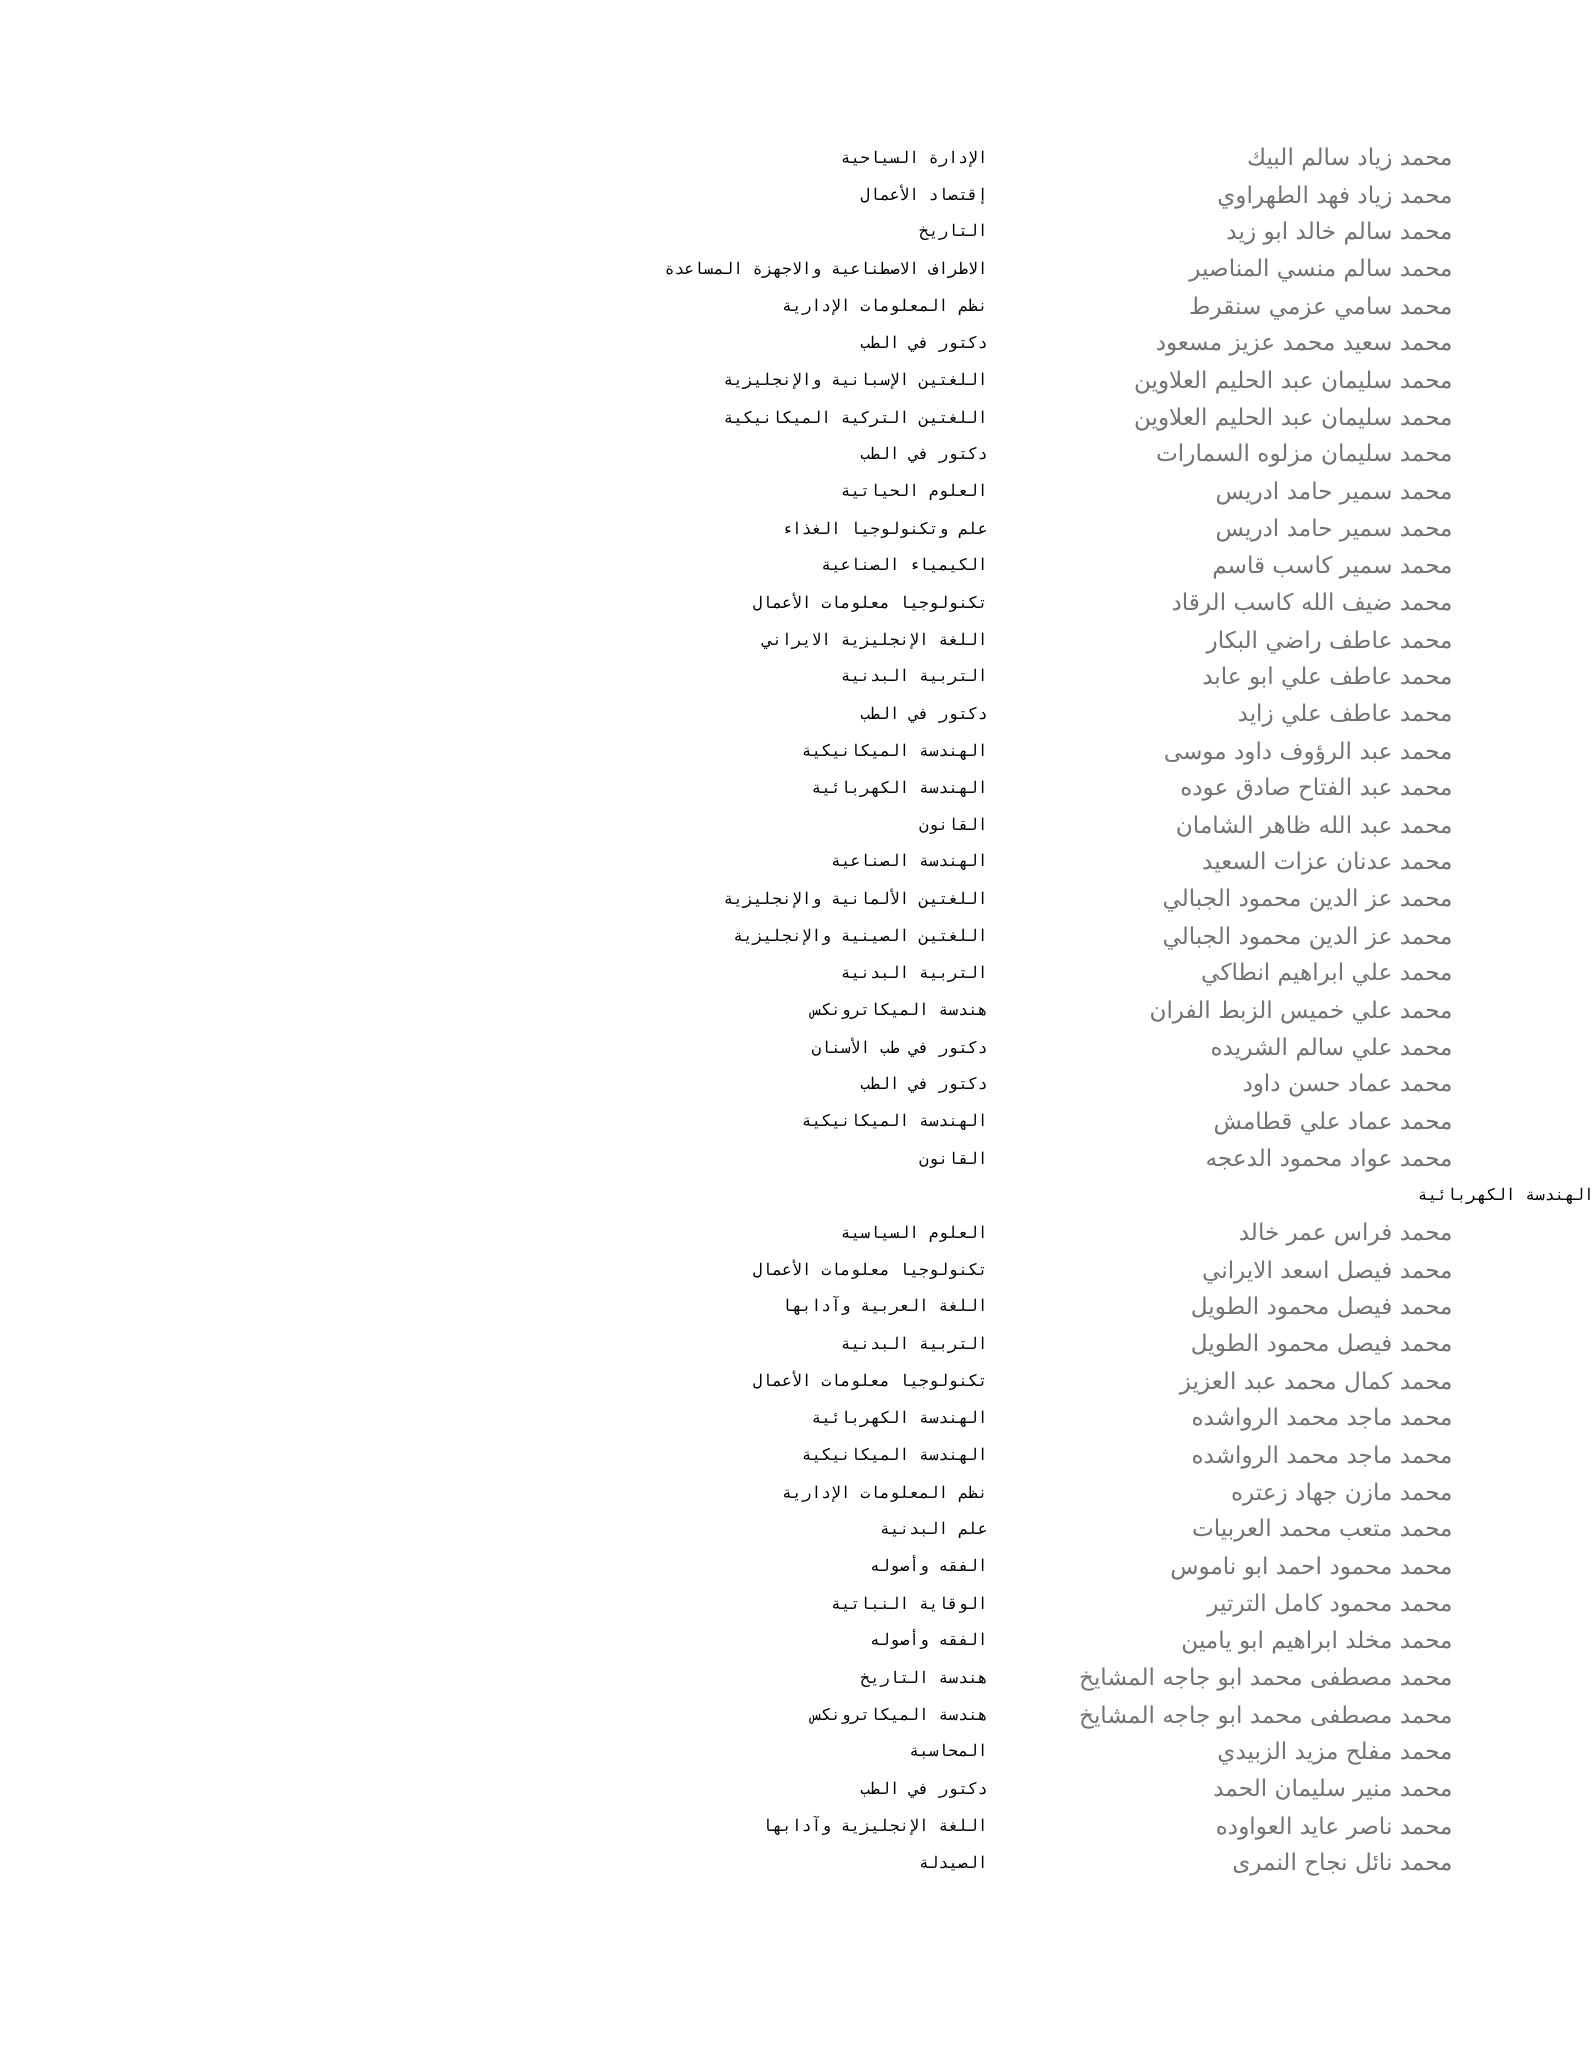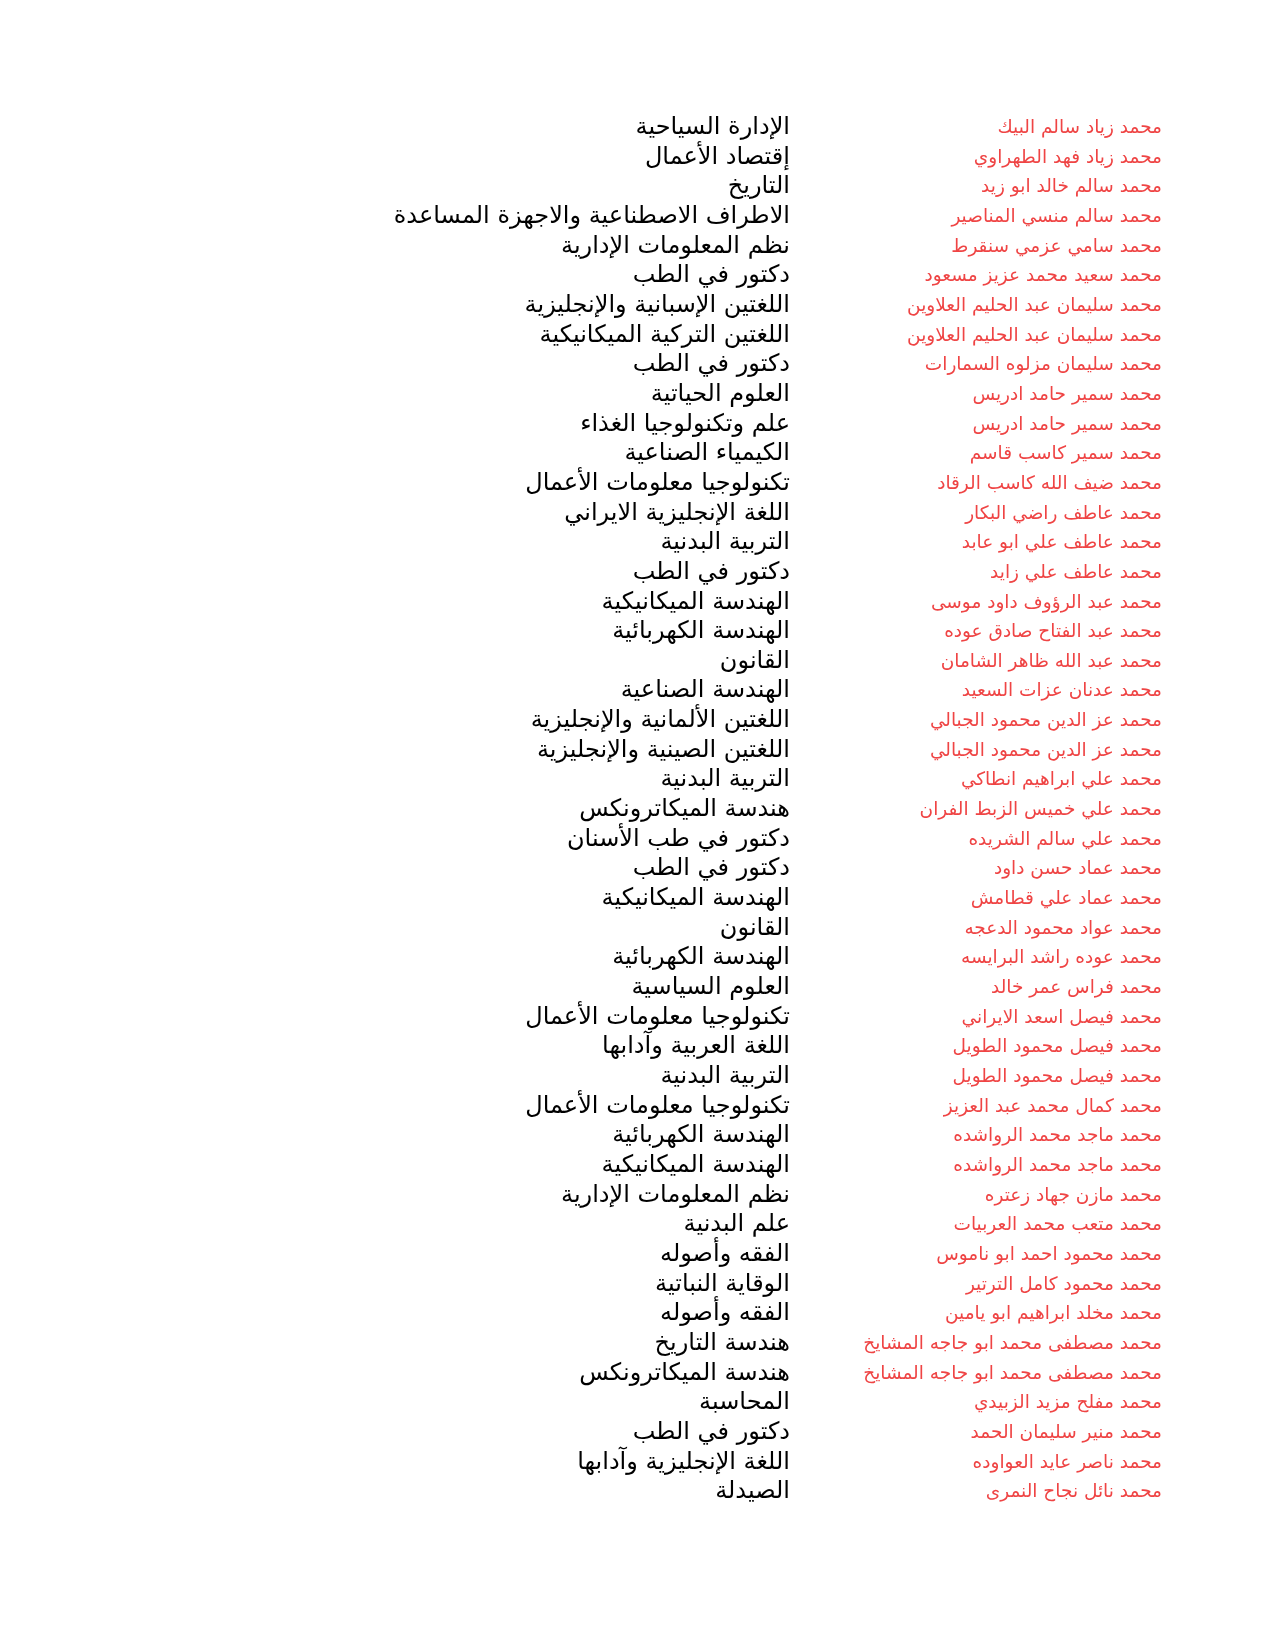--- a/index.html
+++ b/index.html
@@ -33,28 +33,29 @@
     height: 29.66px;
     line-height: 29.66px;
     white-space: nowrap;
   }
   .name-cell {
     display: block;
     width: 372px;
     margin-right: 113px;   
     text-align: right;
     font-size: 18.5px;
-    color: #ef4444;
+    color: #737373;
     overflow: visible;
   }
   .field-cell {
     display: block;
     text-align: right;     
-    font-size: 24px;
+    font-size: 13px;
     color: #000000;
+    font-family: Liberation Mono, monospace;
   }
 </style>
 </head>
 <body>
 
 <div class="page">
   <div class="records-list">
       <div class="row">
         <span class="name-cell">محمد زياد سالم البيك</span>
         <span class="field-cell">الإدارة السياحية</span>
@@ -161,21 +162,20 @@
       </div>
       <div class="row">
         <span class="name-cell">محمد عماد علي قطامش</span>
         <span class="field-cell">الهندسة الميكانيكية</span>
       </div>
       <div class="row">
         <span class="name-cell">محمد عواد محمود الدعجه</span>
         <span class="field-cell">القانون</span>
       </div>
       <div class="row">
-        <span class="name-cell">محمد عوده راشد البرايسه</span>
         <span class="field-cell">الهندسة الكهربائية</span>
       </div>
       <div class="row">
         <span class="name-cell">محمد فراس عمر خالد</span>
         <span class="field-cell">العلوم السياسية</span>
       </div>
       <div class="row">
         <span class="name-cell">محمد فيصل اسعد الايراني</span>
         <span class="field-cell">تكنولوجيا معلومات الأعمال</span>
       </div>

